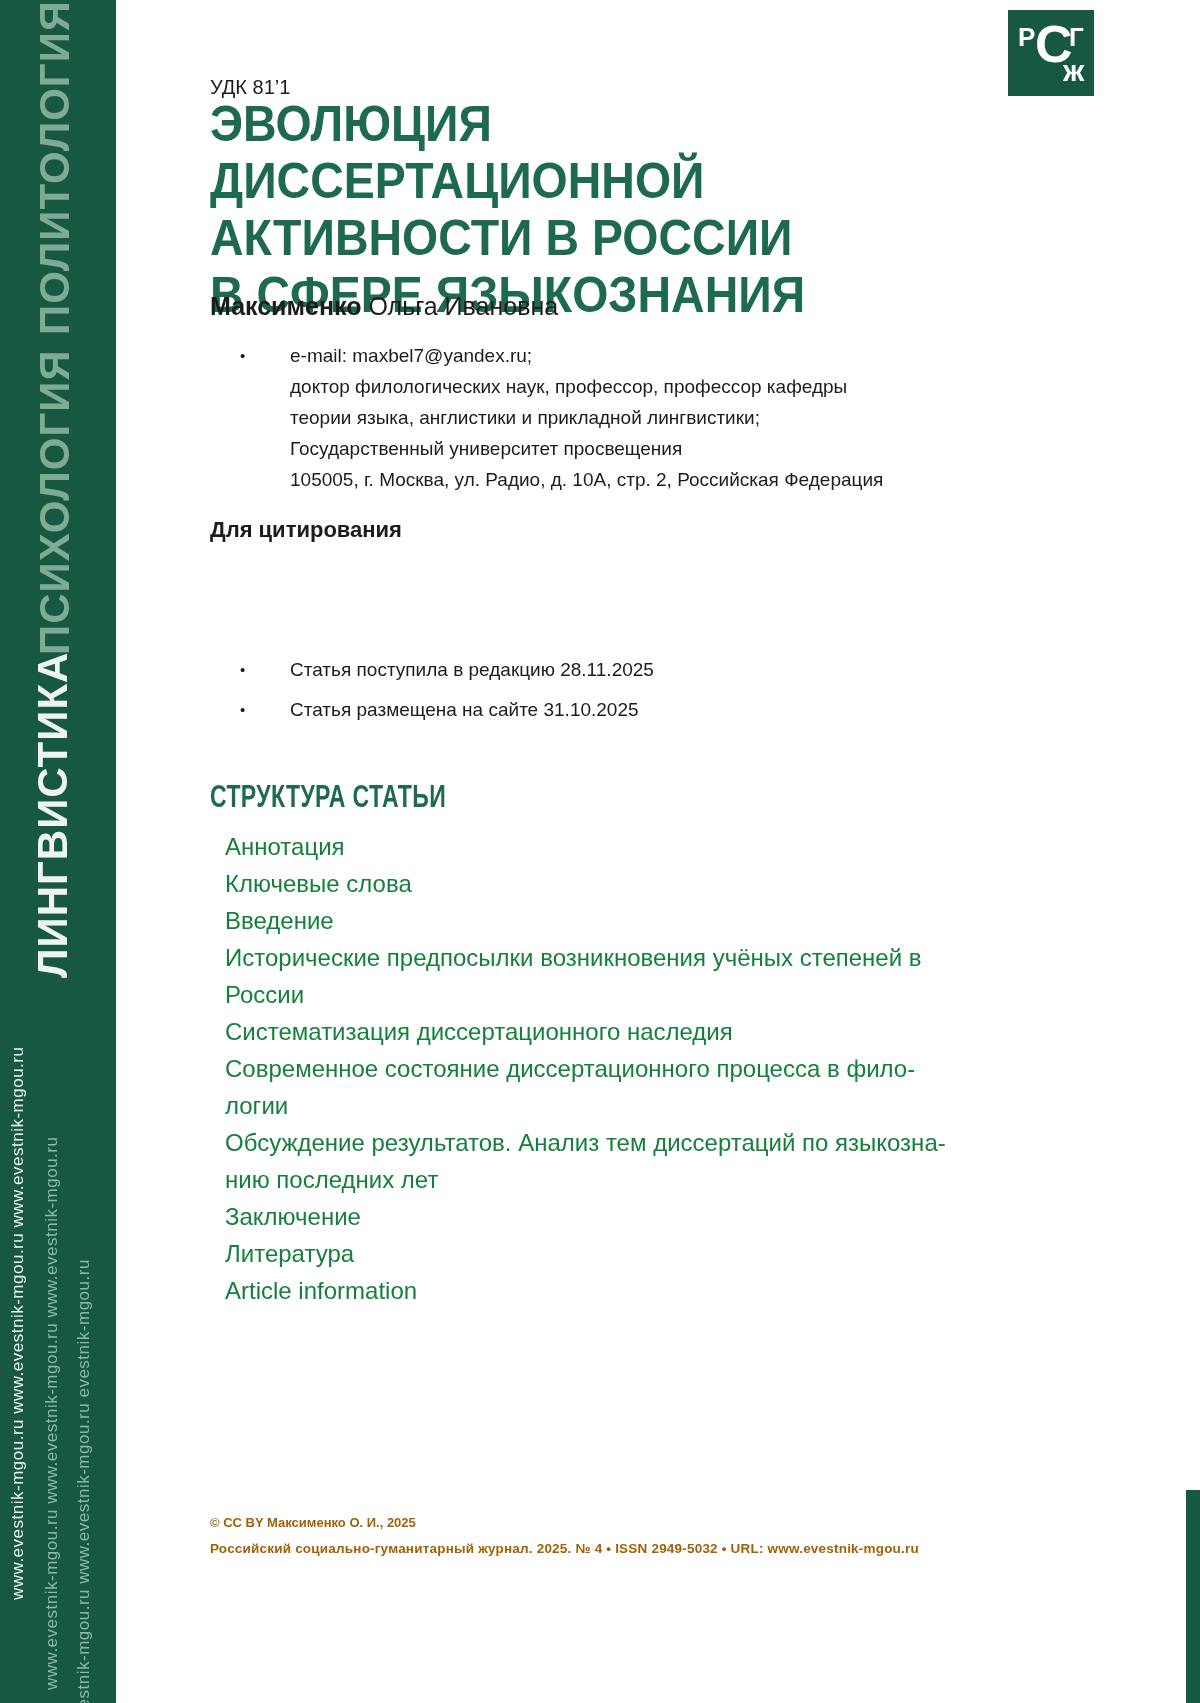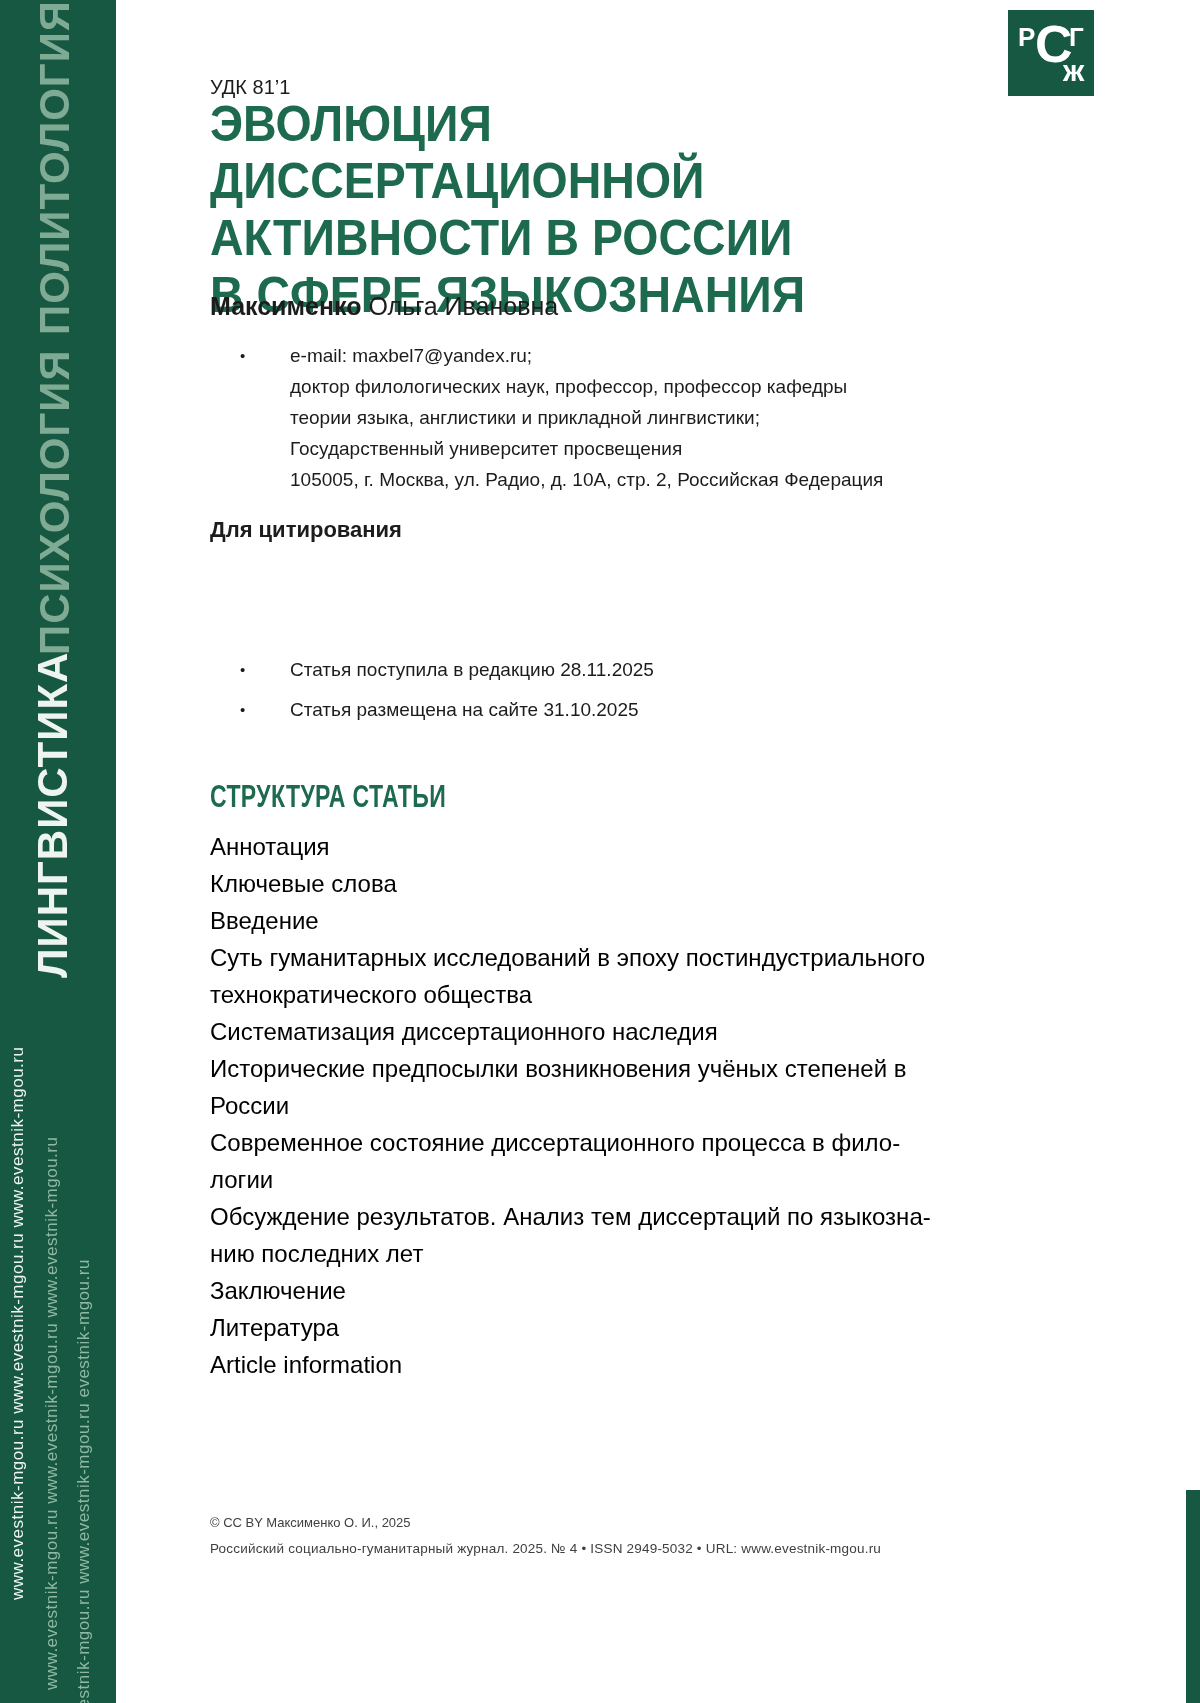--- a/index.html
+++ b/index.html
@@ -50,24 +50,24 @@
   .note-row { display:flex; margin-bottom:11px; }
   .note-row .bullet { line-height:29px; }
   .note-text { font-size:19px; line-height:29px; }
   .structure-heading {
     position:absolute; left:210px; top:778px;
     font-size:32px; font-weight:bold; color:#1e6a4f; letter-spacing:0.5px;
     transform:scaleX(0.72); transform-origin:0 0; white-space:nowrap;
   }
   .structure-list { position:absolute; left:210px; top:828px; width:840px; }
   .structure-item {
-    font-size:24px; line-height:37px; color:#000000;
-    white-space:pre-line; cursor:pointer;
+    font-size:24px; line-height:37px; color:#15803d;
+    white-space:pre-line; cursor:pointer;margin-left:15px;
   }
-  .footer { position:absolute; left:210px; top:1514px; color:#404040; }
+  .footer { position:absolute; left:210px; top:1514px; color:#a16207;font-weight:bold; }
   .footer-copy { font-size:13px; line-height:18px; margin-bottom:8px; }
   .footer-journal { font-size:13.5px; line-height:18px; letter-spacing:0.2px;text-align:right; }
 </style>
 </head>
 <body>
 
 <div class="page">
 
   <div class="sidebar">
     <div class="v-rot discipline disc-light disc-1">ПОЛИТОЛОГИЯ</div>
@@ -119,25 +119,23 @@
       <span class="note-text">Статья размещена на сайте 31.10.2025</span>
     </div>
     </div>
 
   <div class="structure-heading">СТРУКТУРА СТАТЬИ</div>
 
   <div class="structure-list">
       <div class="structure-item">Аннотация</div>
       <div class="structure-item">Ключевые слова</div>
       <div class="structure-item">Введение</div>
-      <div class="structure-item">Суть гуманитарных исследований в эпоху постиндустриального
-технократического общества</div>
-      <div class="structure-item">Систематизация диссертационного наследия</div>
       <div class="structure-item">Исторические предпосылки возникновения учёных степеней в
 России</div>
+      <div class="structure-item">Систематизация диссертационного наследия</div>
       <div class="structure-item">Современное состояние диссертационного процесса в фило-
 логии</div>
       <div class="structure-item">Обсуждение результатов. Анализ тем диссертаций по языкозна-
 нию последних лет</div>
       <div class="structure-item">Заключение</div>
       <div class="structure-item">Литература</div>
       <div class="structure-item">Article information</div>
     </div>
 
   <div class="footer">

